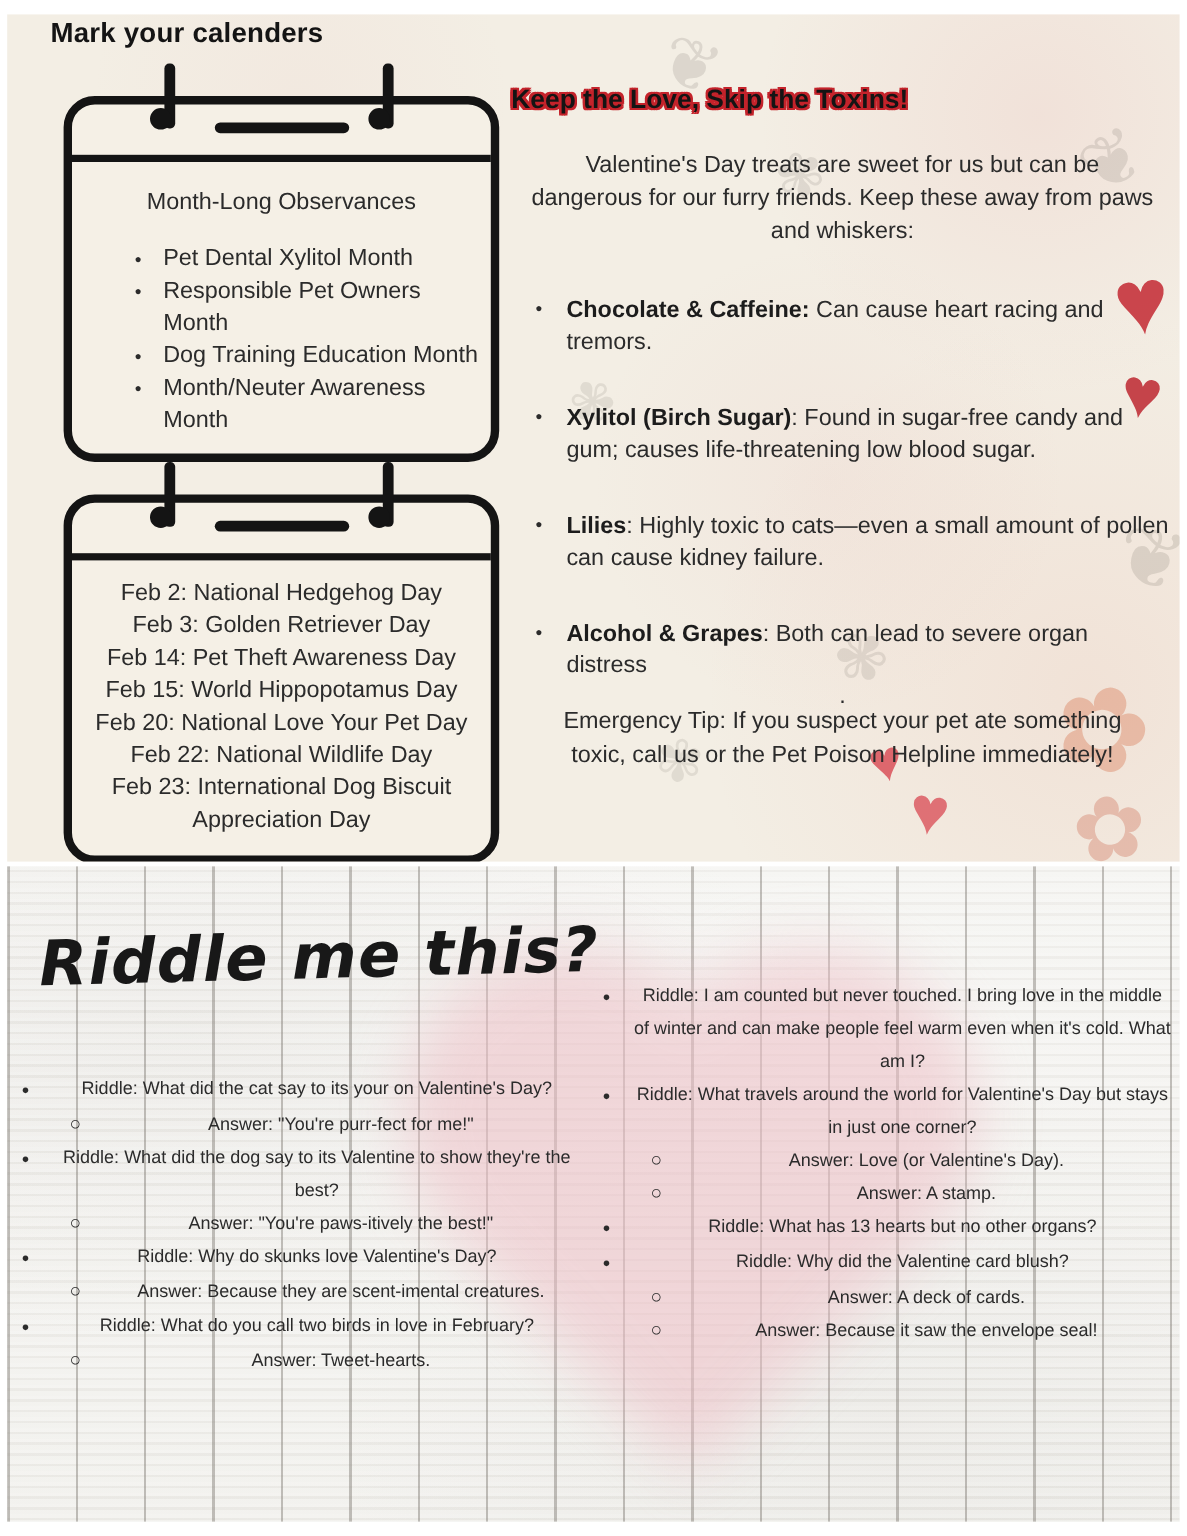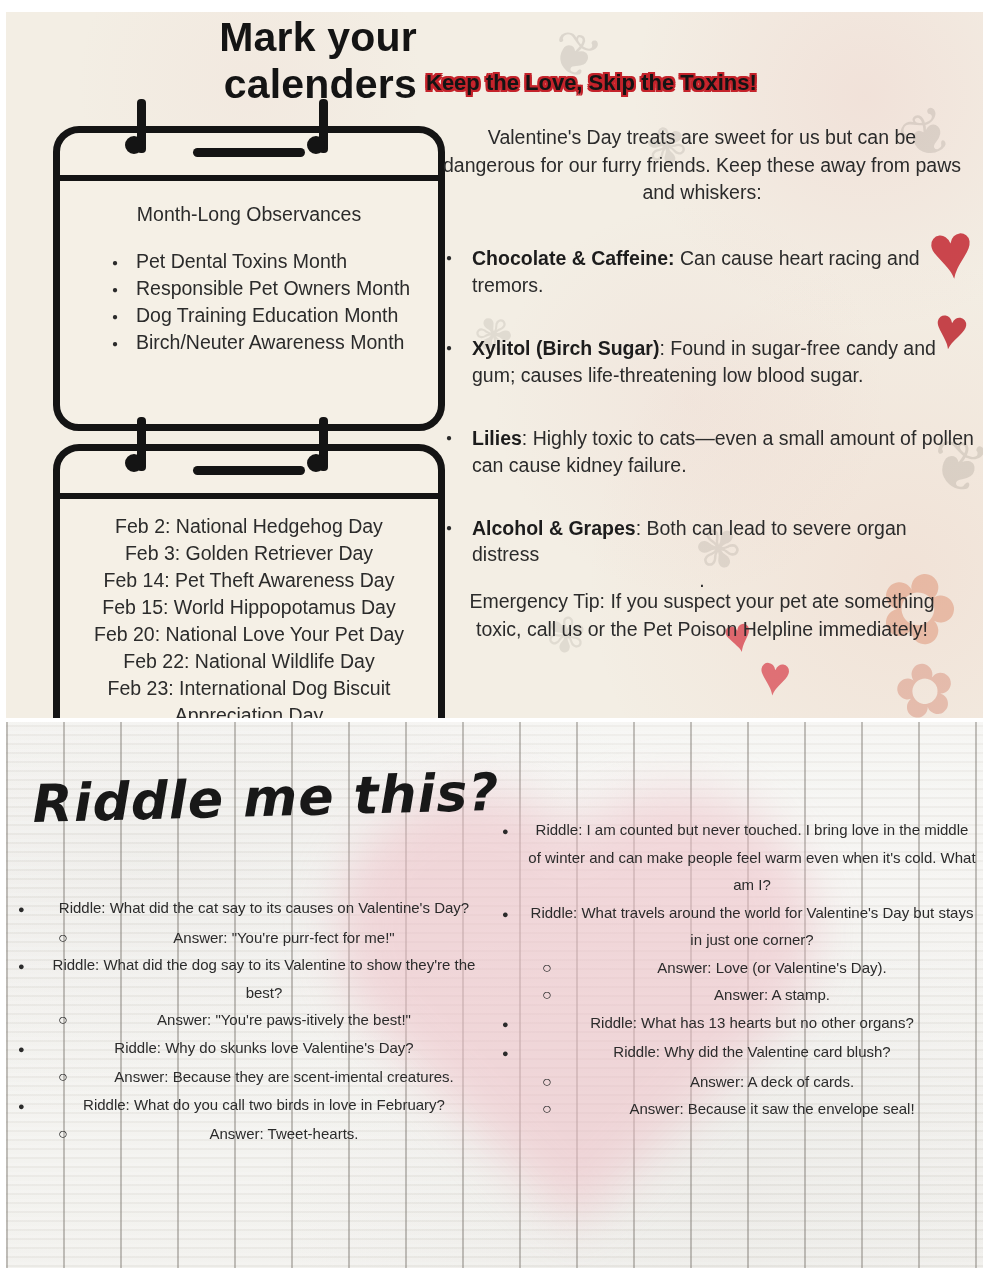--- a/index.html
+++ b/index.html
@@ -16,27 +16,27 @@
       radial-gradient(circle at 70% 55%, rgba(225,160,160,0.10), transparent 25%),
       radial-gradient(circle at 25% 10%, rgba(230,170,170,0.08), transparent 18%),
       radial-gradient(circle at 92% 80%, rgba(226,140,120,0.12), transparent 30%),
       #f3eee4;
     overflow:hidden;
   }
 
   .deco { position:absolute; pointer-events:none; line-height:1; }
 
   
-  .cal-title { position:absolute; left:46px; top:2px; width:365px; text-align:right;
-    font-size:41px; font-weight:800; color:#141414; letter-spacing:0.2px; }
-
-  .calendar { position:absolute; width:392px; background:#f5f0e6;
-    border:7px solid #141414; border-radius:26px;margin-top:46px; }
+  .cal-title { position:absolute; left:36px; top:2px; width:365px; text-align:left;
+    font-size:23px; font-weight:800; color:#141414; letter-spacing:0.2px; }
+
+  .calendar { position:absolute; width:363px; background:#f5f0e6;
+    border:7px solid #141414; border-radius:26px; }
   .calendar.cal1 { left:47px; top:68px; height:305px; }
-  .calendar.cal2 { left:47px; top:386px; height:308px; }
+  .calendar.cal2 { left:47px; top:400px; height:308px; }
 
   .cal-header { position:relative; height:48px; border-bottom:6px solid #141414; }
   .post { position:absolute; width:9px; top:-34px; height:54px; background:#141414; border-radius:4px; z-index:1; }
   .post.pl { left:77px; } .post.pr { left:259px; }
   .ring { position:absolute; top:3px; width:16px; height:16px; border:9px solid #141414;
     border-radius:50%; z-index:2; background:transparent; }
   .ring.rl { left:65px; } .ring.rr { left:247px; }
   .hbar { position:absolute; left:50%; top:15px; margin-left:-56px; width:112px; height:9px;
     background:#141414; border-radius:5px; }
 
@@ -123,24 +123,24 @@
       <div class="cal-header">
         <span class="post pl"></span>
         <span class="post pr"></span>
         <span class="ring rl"></span>
         <span class="ring rr"></span>
         <span class="hbar"></span>
       </div>
       <div class="cal-body">
         <div class="cal-heading">Month-Long Observances</div>
         <ul class="observances">
-          <li>Pet Dental Toxins Month</li>
+          <li>Pet Dental Xylitol Month</li>
           <li>Responsible Pet Owners Month</li>
           <li>Dog Training Education Month</li>
-          <li>Birch/Neuter Awareness Month</li>
+          <li>Month/Neuter Awareness Month</li>
         </ul>
       </div>
     </div>
 
     <div class="calendar cal2">
       <div class="cal-header">
         <span class="post pl"></span>
         <span class="post pr"></span>
         <span class="ring rl"></span>
         <span class="ring rr"></span>
@@ -172,21 +172,21 @@
   </section>
 
   <section class="bottom-section">
     <div class="pink-heart"></div>
 
     <h2 class="riddle-title">Riddle me this?</h2>
 
     <div class="riddle-col left">
       <div class="r-row q">
           <span class="m"></span>
-          <span class="t">Riddle: What did the cat say to its causes on Valentine's Day?</span>
+          <span class="t">Riddle: What did the cat say to its your on Valentine's Day?</span>
         </div>
       <div class="r-row a">
           <span class="m"></span>
           <span class="t">Answer: "You're purr-fect for me!"</span>
         </div>
       <div class="r-row q">
           <span class="m"></span>
           <span class="t">Riddle: What did the dog say to its Valentine to show they're the best?</span>
         </div>
       <div class="r-row a">

